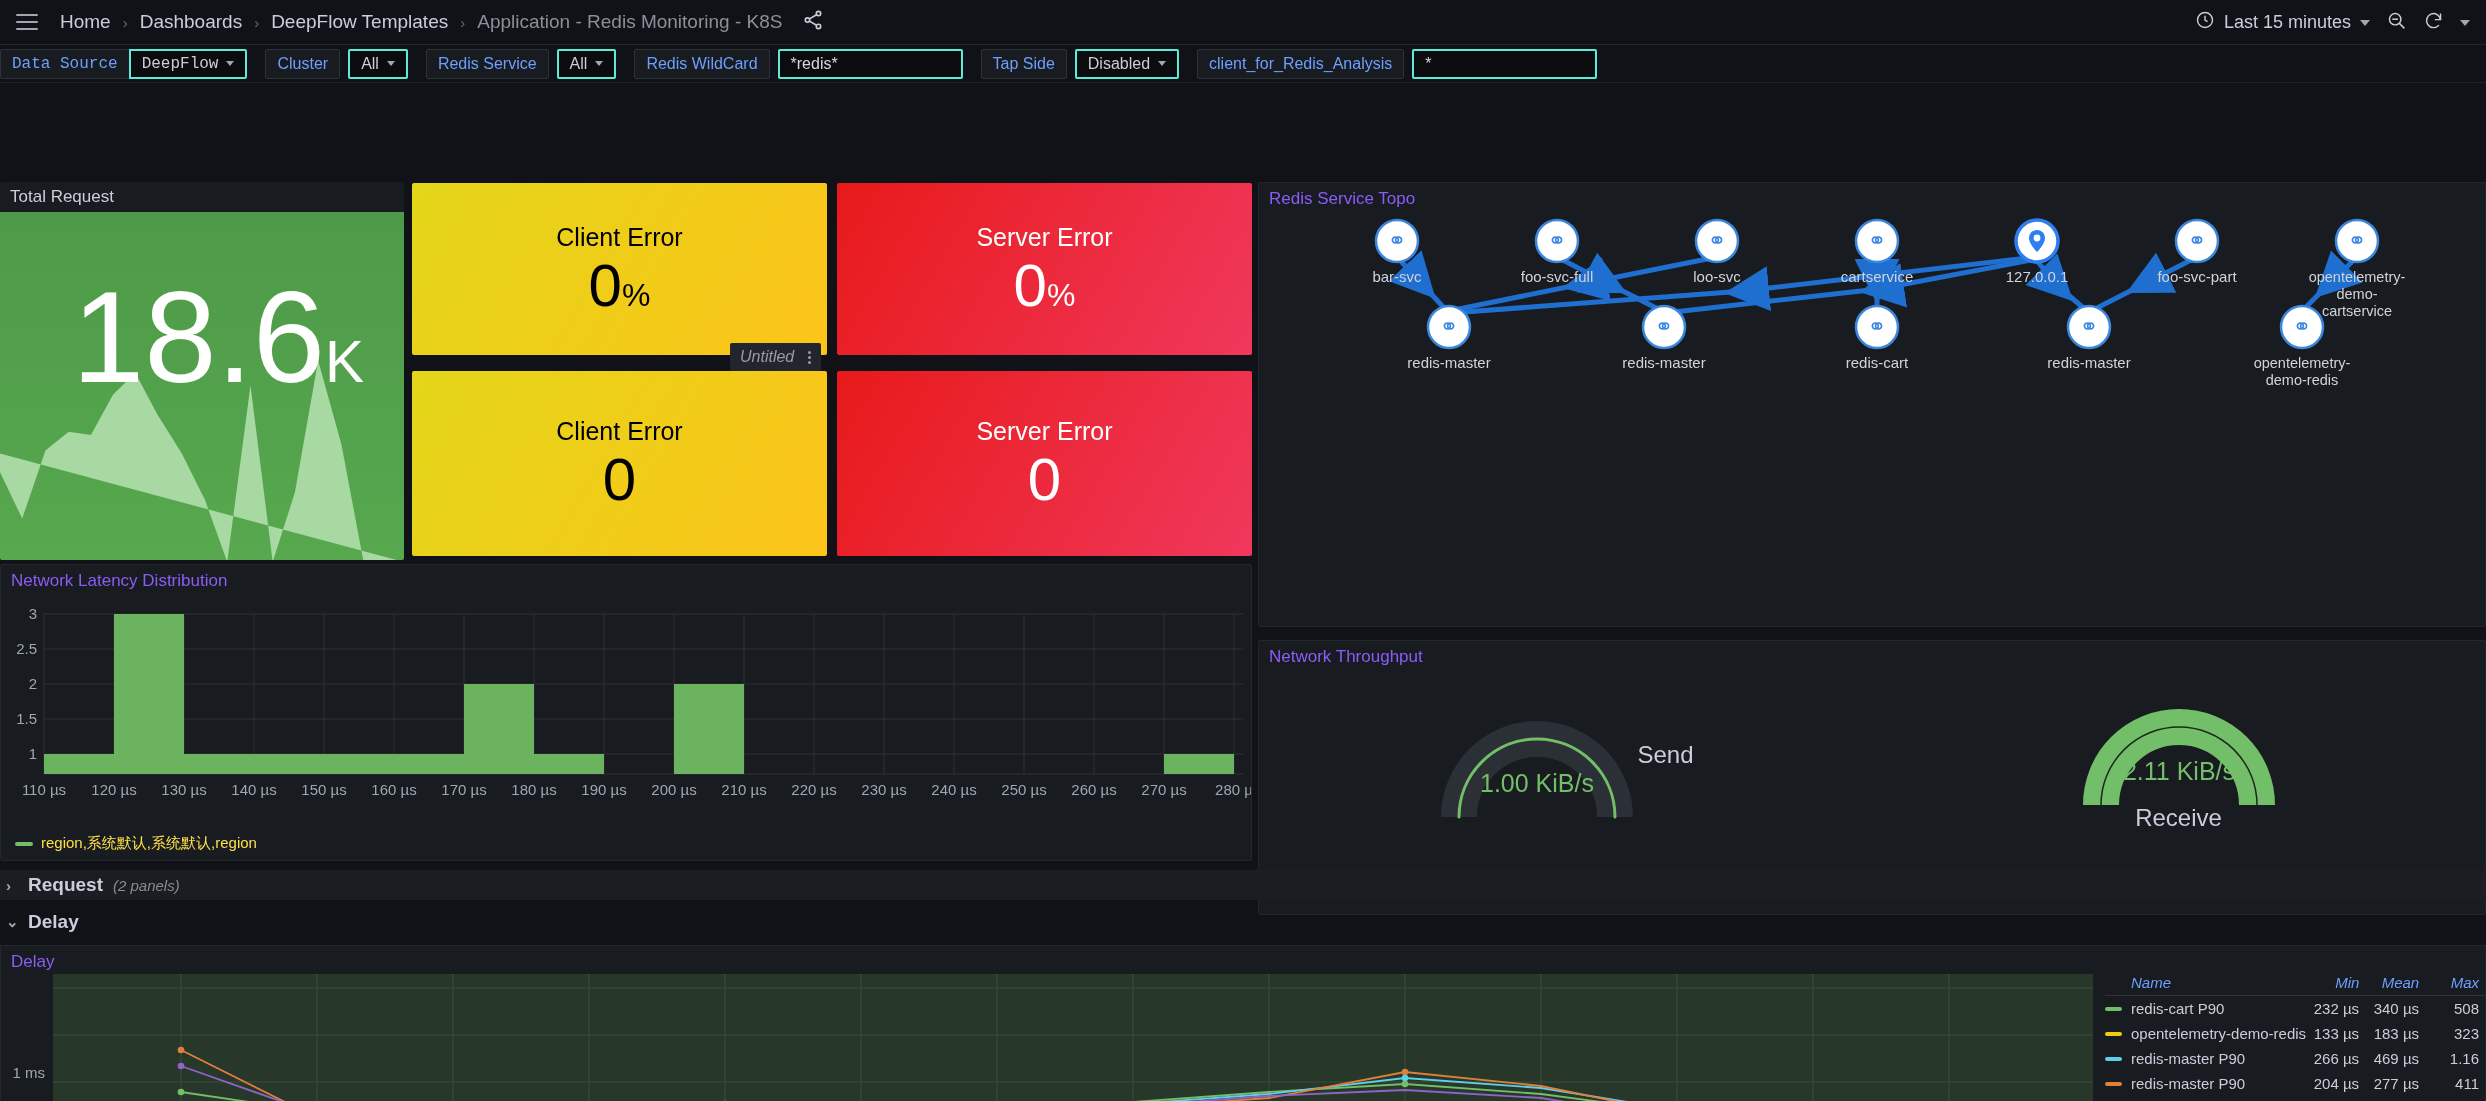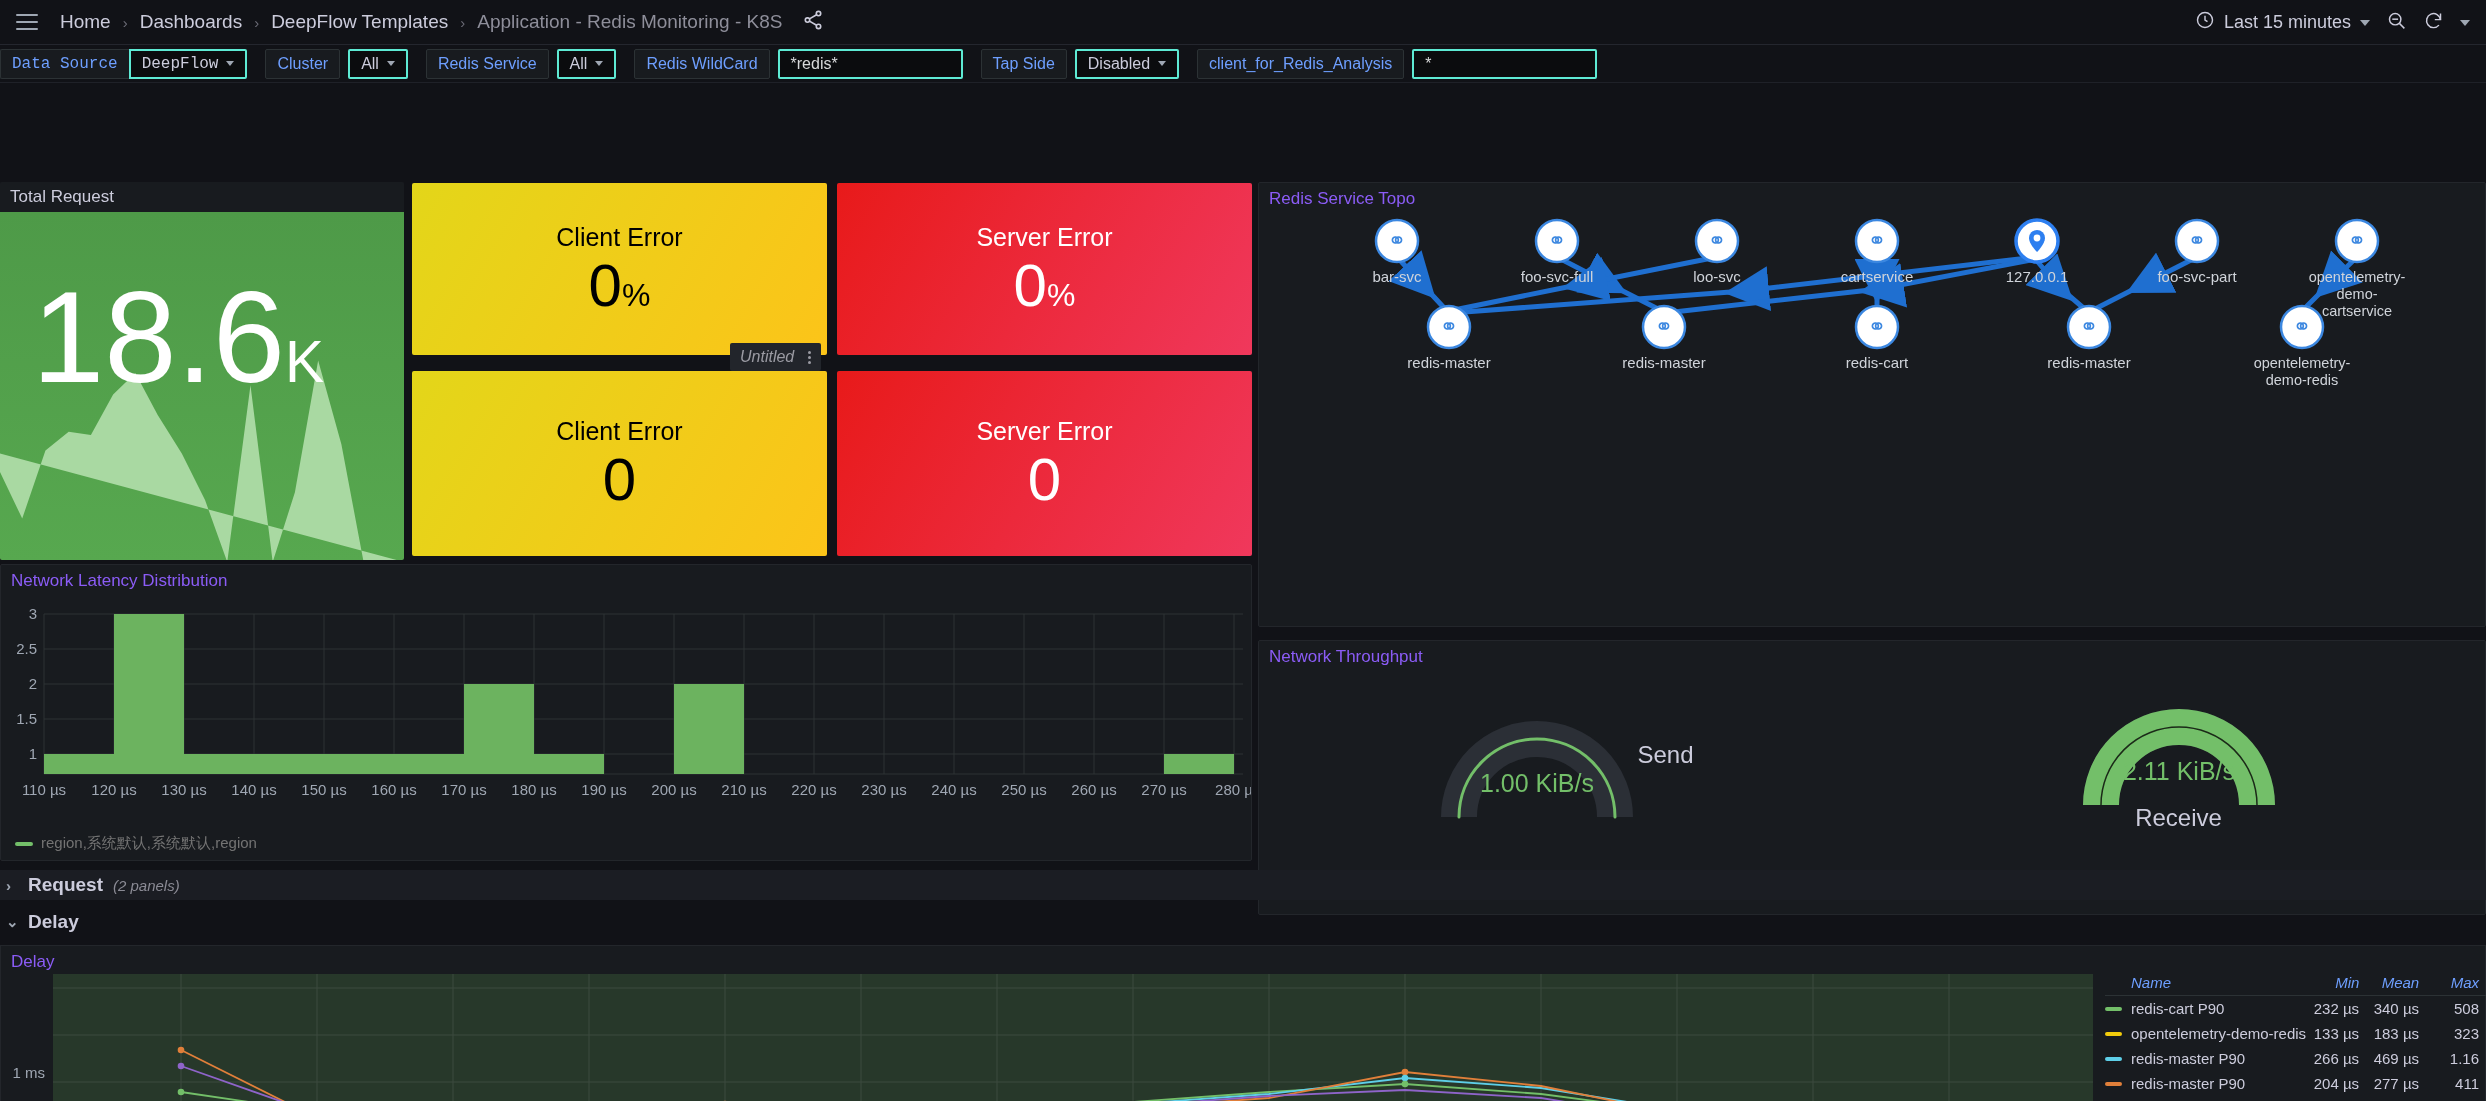--- a/index.html
+++ b/index.html
@@ -58,21 +58,21 @@
 
   
   .board{ position:relative; width:2486px; }
   .panel{ position:absolute; background:#181b1f; border:1px solid #23262b; border-radius:2px;}
   .panel-title{ font-size:17px; color:#8b5cf6; padding:6px 17px 0 10px;}
 
   
   .statbig{ position:absolute; overflow:hidden; }
   .statbig .st-hdr{ font-size:17px; color:#ccccdc; padding:5px 10px; background:#181b1f;}
   .statbig .st-body{ position:relative; width:100%; height:calc(100% - 28px); overflow:hidden;}
-  .st-val{ position:absolute; width:100%; text-align:left; color:#fff;
+  .st-val{ position:absolute; width:100%; text-align:center; color:#fff;
     font-weight:500; z-index:3;padding-left:32px; }
   .st-sub{ font-size:0.45em; }
   .spark{ position:absolute; left:0; bottom:0; width:100%; height:62%; z-index:2;}
 
   .stat-sm{ position:absolute; display:flex; flex-direction:column;
     align-items:center; justify-content:center; border-radius:2px; overflow:hidden;}
   .stat-sm .s-t{ font-size:25px; margin-bottom:4px;}
   .stat-sm .s-v{ font-size:60px; font-weight:400; line-height:1;}
   .stat-sm .s-v small{ font-size:32px; }
 
@@ -81,21 +81,21 @@
     font-size:16px; padding:5px 10px; display:flex; align-items:center; gap:14px;
     border-radius:2px; z-index:20;
   }
   .dots{ display:flex; flex-direction:column; gap:2px;}
   .dots i{ width:3px;height:3px;background:#9b9ba3;border-radius:50%;}
   
   .axis-lbl{ fill:#9fa7b3; font-size:15px; }
   .grid-ln{ stroke:#2c3235; stroke-width:1; }
 
   .legend-row{ display:flex; align-items:center; gap:8px; font-size:15px;
-    color:#737373; padding:3px 0 0 14px;}
+    color:#fde047; padding:3px 0 0 14px;}
   .legend-dash{ width:18px; height:4px; border-radius:2px; background:#73bf69;}
 
   
   .rowhdr{ position:absolute; display:flex; align-items:center; gap:10px;
     font-size:19px; font-weight:600; color:#ccccdc; cursor:pointer; }
   .rowhdr .chev{ color:#9fa7b3; font-size:15px; width:12px;}
   .rowhdr .cnt{ font-size:15px; font-style:italic; color:#8a8a94; font-weight:400;}
 
   
   .delay-legend{ position:absolute; font-size:15px; }

